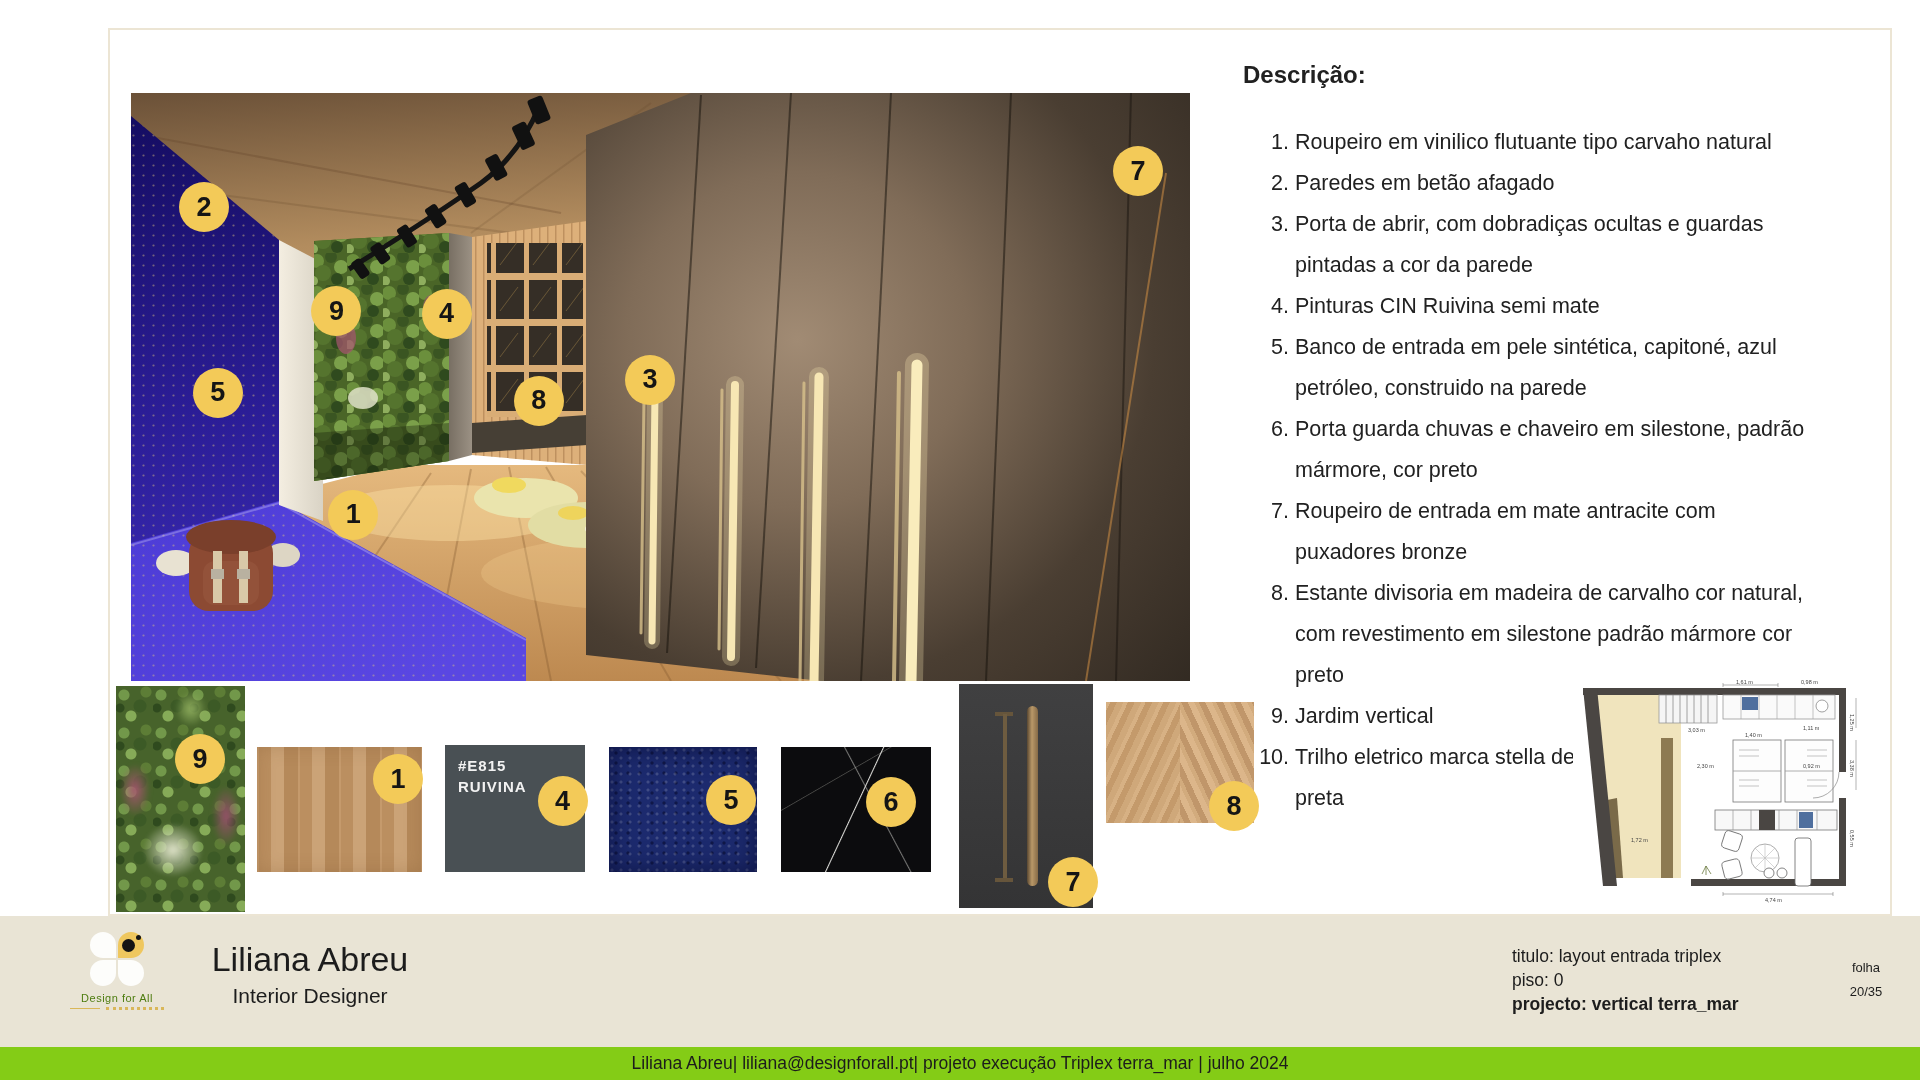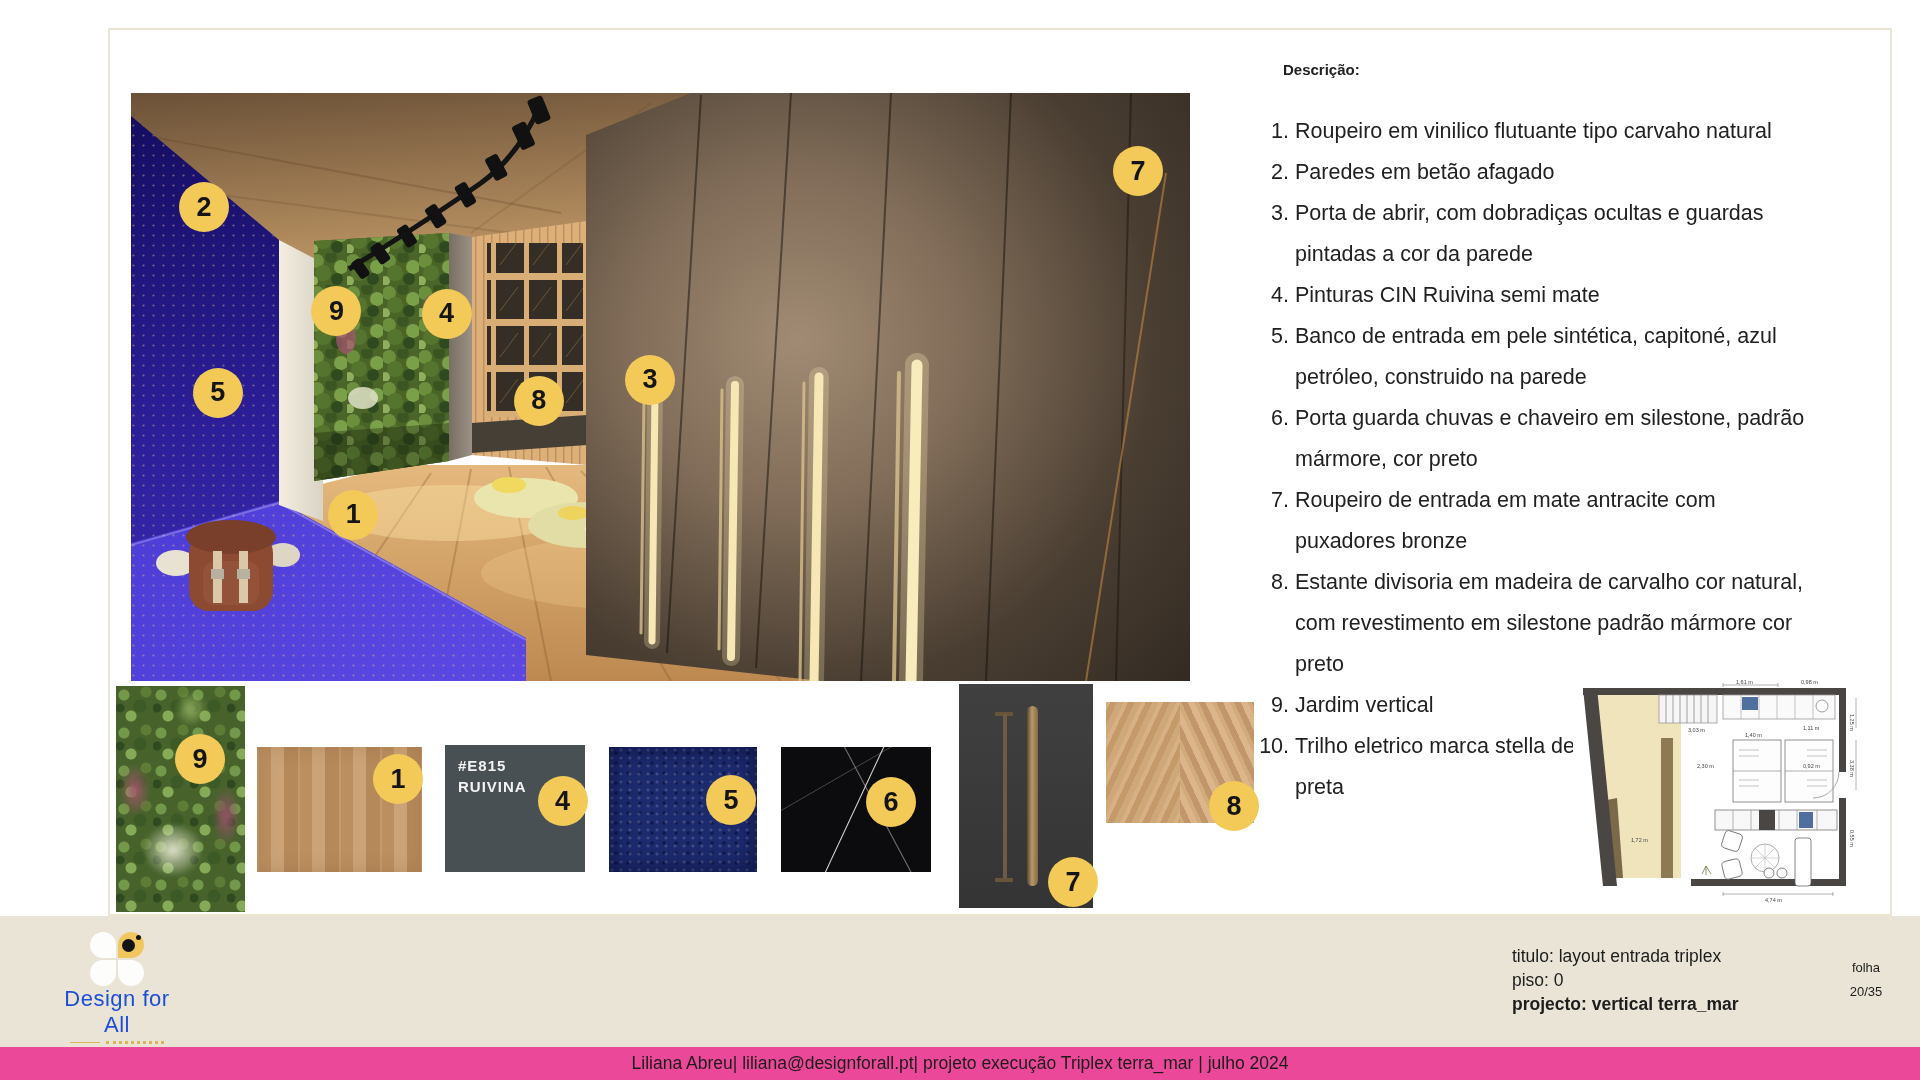--- a/index.html
+++ b/index.html
@@ -13,21 +13,21 @@
   .render { position:absolute; left:131px; top:93px; width:1059px; height:588px; }
   .render svg { display:block; width:100%; height:100%; }
 
   .badge { position:absolute; width:50px; height:50px; border-radius:50%;
            background:#f3ca58; color:#151515; font-weight:bold; font-size:27px;
            display:flex; align-items:center; justify-content:center;
            transform:translate(-50%,-50%); z-index:4; }
 
   
   .desc { position:absolute; left:1243px; top:61px; width:648px; color:#212121; }
-  .desc h2 { font-size:15px; font-weight:bold;margin-left:40px; }
+  .desc h2 { font-size:24px; font-weight:bold; }
   .desc ol { margin-top:33px; padding-left:52px; font-size:21.5px; line-height:41px; }
   .desc li { white-space:pre-line; }
 
   
   .swatch { position:absolute; z-index:3; }
   .sw-green { left:116px; top:686px; width:129px; height:226px; background-color:#47632b;
     background-image:
       radial-gradient(circle at 8px 9px,  #72984a 0 5px, transparent 6px),
       radial-gradient(circle at 24px 20px, #3c5a26 0 6px, transparent 7px),
       radial-gradient(circle at 15px 30px, #86ab58 0 5px, transparent 6px),
@@ -92,35 +92,35 @@
 
   .logo { position:absolute; left:52px; top:16px; width:130px; text-align:center; }
   .petals { width:54px; margin:0 auto; display:grid; grid-template-columns:26px 26px; gap:2px; }
   .petal { width:26px; height:26px; background:#fdfdfb; }
   .pt-tl { border-radius:50% 50% 0 50%; }
   .pt-tr { border-radius:50% 50% 50% 0; background:#efc75e; position:relative; }
   .pt-bl { border-radius:50% 0 50% 50%; }
   .pt-br { border-radius:0 50% 50% 50%; }
   .eye-big { position:absolute; left:4px; top:7px; width:13px; height:13px; border-radius:50%; background:#141414; }
   .eye-sm  { position:absolute; right:3px; top:3px; width:5px; height:5px; border-radius:50%; background:#141414; }
-  .logo-title { color:#1d4ed8; font-size:22px; font-weight:400; letter-spacing:.5px; }
+  .logo-title { margin-top:6px; color:#4d7c0f; font-size:11px; font-weight:400; letter-spacing:.5px; }
   .logo-tag { margin-top:3px; display:flex; align-items:center; justify-content:center; gap:6px; }
   .tag-line { width:30px; height:1px; background:#d9b759; }
   .tag-dots { width:58px; border-top:3px dotted #d9b759; }
 
   .designer { position:absolute; left:180px; top:24px; width:260px; text-align:center; color:#1c1c1c; }
   .designer .name { font-size:34px; }
   .designer .role { font-size:21px; margin-top:5px; }
 
   .titleblock { position:absolute; left:1512px; top:28px; font-size:17.5px; line-height:24px; color:#1d1d1d; }
   .titleblock .bold { font-weight:bold; }
   .sheet { position:absolute; left:1826px; top:40px; width:80px; text-align:center;
            font-size:13px; line-height:24px; color:#1d1d1d; }
 
-  .contactbar { position:absolute; left:0; top:1047px; width:1920px; height:33px; background:#ec4899;
+  .contactbar { position:absolute; left:0; top:1047px; width:1920px; height:33px; background:#84cc16;
     display:flex; align-items:center; justify-content:center; font-size:17.5px; color:#1c1c1c;text-align:right; }
 </style>
 </head>
 <body>
 
 <div class="page">
   <div class="frame"></div>
 
   <div class="render">
     <svg viewBox="0 0 1059 588" preserveAspectRatio="none">
@@ -455,20 +455,24 @@
         <div class="petal pt-bl"></div>
         <div class="petal pt-br"></div>
       </div>
       <div class="logo-title">Design for All</div>
       <div class="logo-tag">
         <div class="tag-line"></div>
         <div class="tag-dots"></div>
       </div>
     </div>
 
+    <div class="designer">
+      <div class="name">Liliana Abreu</div>
+      <div class="role">Interior Designer</div>
+    </div>
 
     <div class="titleblock">
       <div>titulo: layout entrada triplex</div>
       <div>piso: 0</div>
       <div class="bold">projecto: vertical terra_mar</div>
     </div>
 
     <div class="sheet">
       <div>folha</div>
       <div>20/35</div>

